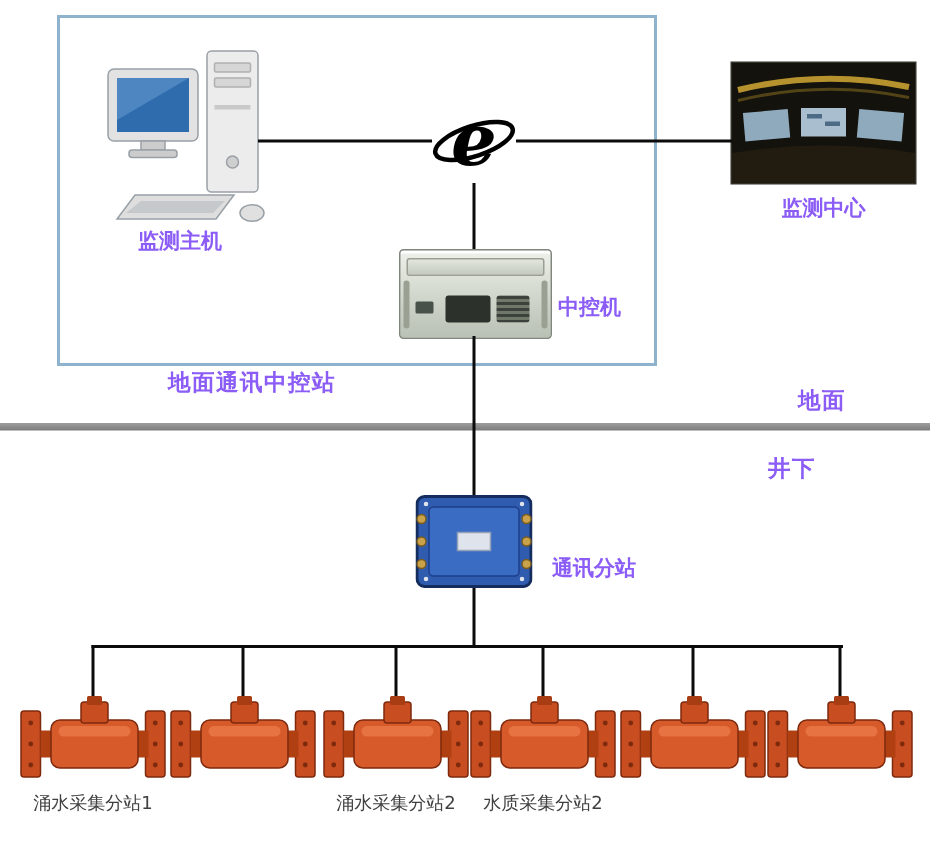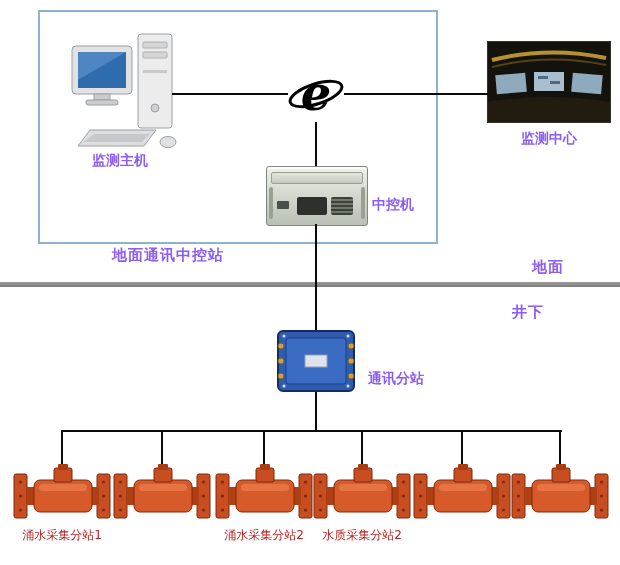--- a/index.html
+++ b/index.html
@@ -11,21 +11,21 @@
   .line-h{height:2px;}
   .line-v{width:2px;}
 
   
   .ground-box{position:absolute;left:38px;top:10px;width:396px;height:230px;
               border:2px solid #8fb3cd;background:transparent;}
 
   
   .lbl{position:absolute;font-size:14px;font-weight:600;color:#8b5cf6;white-space:nowrap;}
   .lbl-big{font-size:15px;letter-spacing:1px;}
-  .leaf-label{position:absolute;width:110px;text-align:center;font-size:12px;font-weight:500;color:#b91c1c;white-space:nowrap;}
+  .leaf-label{position:absolute;width:110px;text-align:center;font-size:12px;font-weight:500;color:#404040;white-space:nowrap;}
 
   
   .host{position:absolute;left:70px;top:30px;width:112px;height:122px;}
   
   .eicon{position:absolute;left:288px;top:66px;width:56px;height:56px;}
   
   .mcenter{position:absolute;left:488px;top:42px;width:122px;height:80px;box-shadow:0 0 0 1px #33322a;}
 
   
   .server{position:absolute;left:266px;top:166px;width:100px;height:58px;border-radius:3px;

